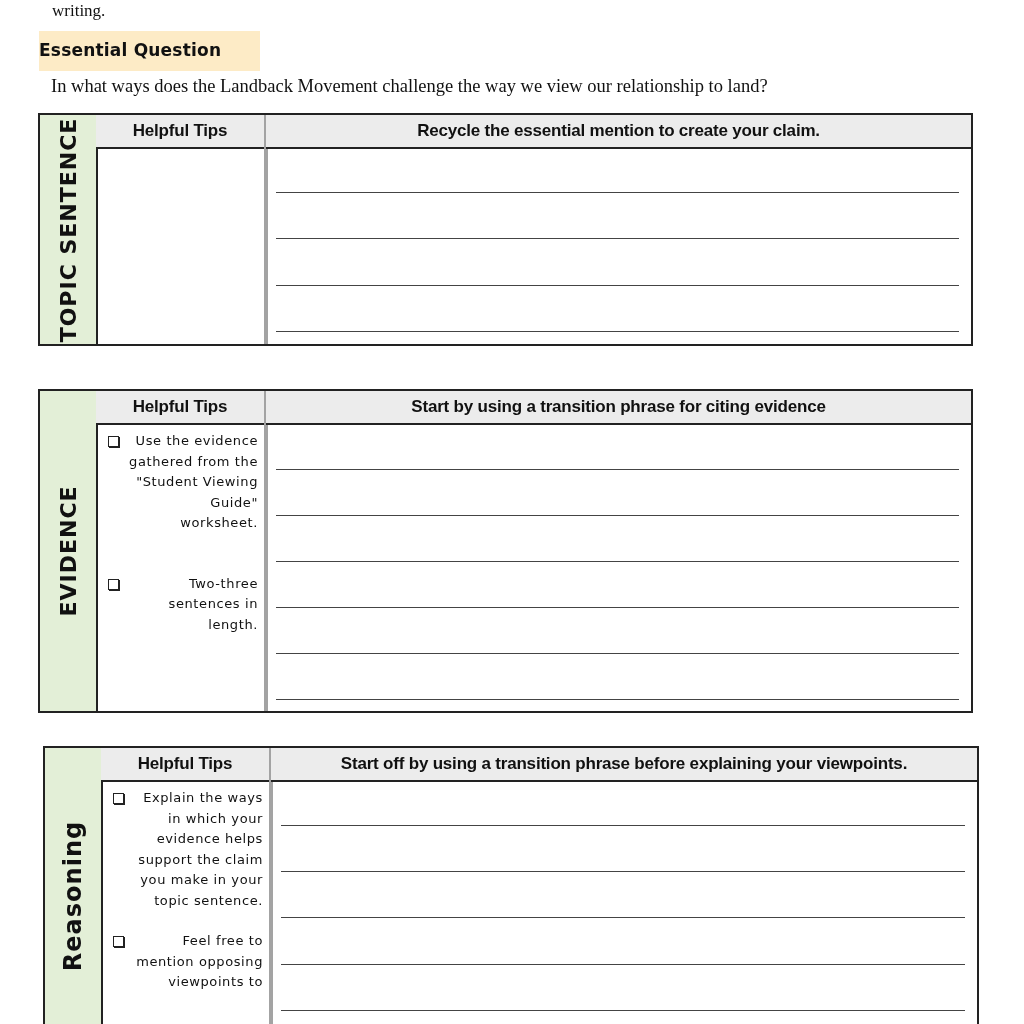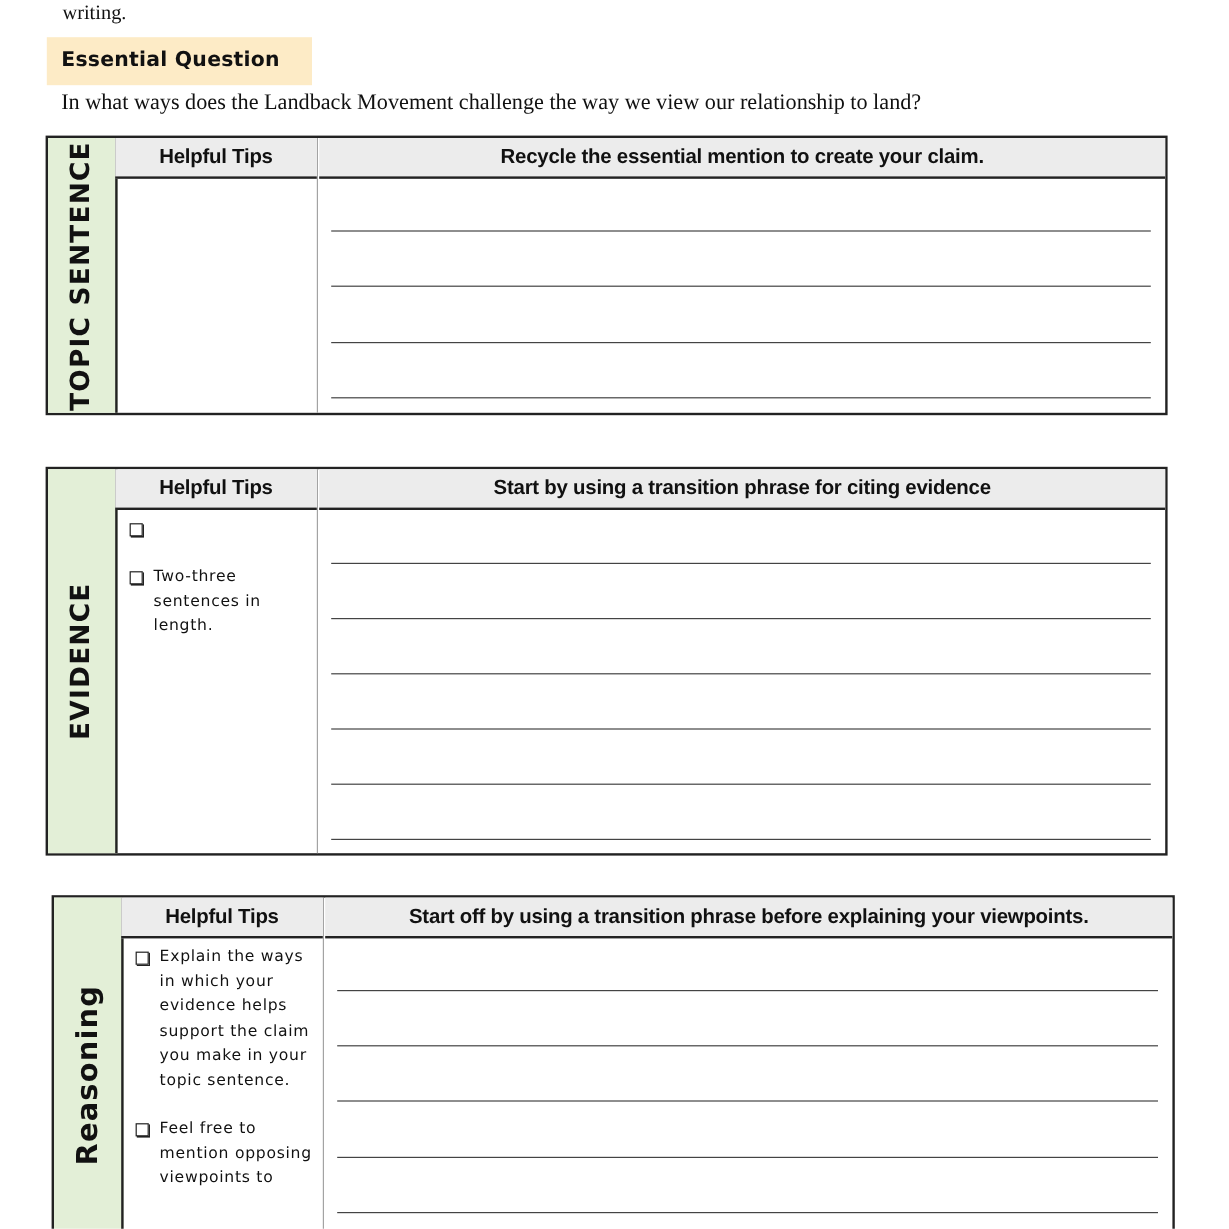--- a/index.html
+++ b/index.html
@@ -1,25 +1,25 @@
 <!DOCTYPE html>
 <html><head>
 <meta charset="utf-8">
 <style>
   html, body { margin:0; padding:0; background:#ffffff; }
   body { width:1024px; height:1024px; overflow:hidden; position:relative; font-family:"Liberation Serif", serif; color:#111; }
   .intro { position:absolute; left:52px; top:0px; font-size:17px; line-height:22px; }
   .eq-banner { position:absolute; left:39px; top:31px; width:221px; height:40px; background:#fdebc6; }
-  .eq-banner span { position:absolute; left:12px; top:9px; font-family:"DejaVu Sans", sans-serif; font-weight:bold; font-size:17px; letter-spacing:0.2px;text-align:right; }
+  .eq-banner span { position:absolute; left:0; top:9px; font-family:"DejaVu Sans", sans-serif; font-weight:bold; font-size:17px; letter-spacing:0.2px;text-align:right; }
   .eq-text { position:absolute; left:51px; top:76px; font-weight:normal; font-size:18.5px; }
 
   .section { position:absolute; border:2px solid #222; box-sizing:border-box; background:#fff; }
   .side { position:absolute; left:0; top:0; bottom:0; width:56px; background:#e3efd7; border-right:2px solid #222; }
   .side span { position:absolute; left:50%; top:50%; transform:translate(-50%,-50%) rotate(-90deg); white-space:nowrap; font-family:"DejaVu Sans", sans-serif; font-weight:bold; font-size:22px; letter-spacing:1px; }
-  .tips-col { position:absolute; top:0; bottom:0; left:56px; width:168px; border-right:1px solid #a3a3a3; }
+  .tips-col { position:absolute; top:0; bottom:0; left:56px; width:168px; border-right:4px solid #a3a3a3;text-align:right; }
   .head { position:absolute; top:0; height:34px; background:#ececec; border-bottom:2px solid #222; box-sizing:border-box; display:flex; align-items:center; justify-content:center; font-family:"Liberation Sans", sans-serif; font-weight:bold; font-size:17px; letter-spacing:-0.2px; }
   .tips-col .head { left:0; right:0; }
   .write-col { position:absolute; top:0; bottom:0; left:226px; right:0; }
   .write-col .head { left:0; right:0; }
   .tips { position:absolute; top:40px; left:10px; right:6px; font-family:"DejaVu Sans", sans-serif; font-size:13px; line-height:20.5px; letter-spacing:0.6px; }
   .tip { position:relative; padding-left:22px; }
   .tip .box { position:absolute; left:2px; top:5px; width:9px; height:9px; border:1.5px solid #222; box-shadow:1px 1px 0 #222; }
   .line { position:absolute; left:10px; right:12px; height:0; border-top:1.5px solid #444; }
 </style>
 </head>
@@ -47,21 +47,21 @@
   </div>
 </div>
 
 <div class="section" style="left:38px; top:389px; width:935px; height:324px;">
   <div class="side">
       <span>EVIDENCE</span>
     </div>
   <div class="tips-col">
     <div class="head">Helpful Tips</div>
     <div class="tips">
-      <div class="tip"><span class="box"></span></div>
+      <div class="tip"><span class="box"></span><span>Use the evidence gathered from the "Student Viewing Guide" worksheet.</span></div>
       <div class="tip" style="margin-top:40px;"><span class="box"></span><span>Two-three sentences in length.</span></div>
     </div>
   </div>
   <div class="write-col">
     <div class="head">Start by using a transition phrase for citing evidence</div>
     <div class="line" style="top:78px;"></div>
     <div class="line" style="top:124px;"></div>
     <div class="line" style="top:170px;"></div>
     <div class="line" style="top:216px;"></div>
     <div class="line" style="top:262px;"></div>

